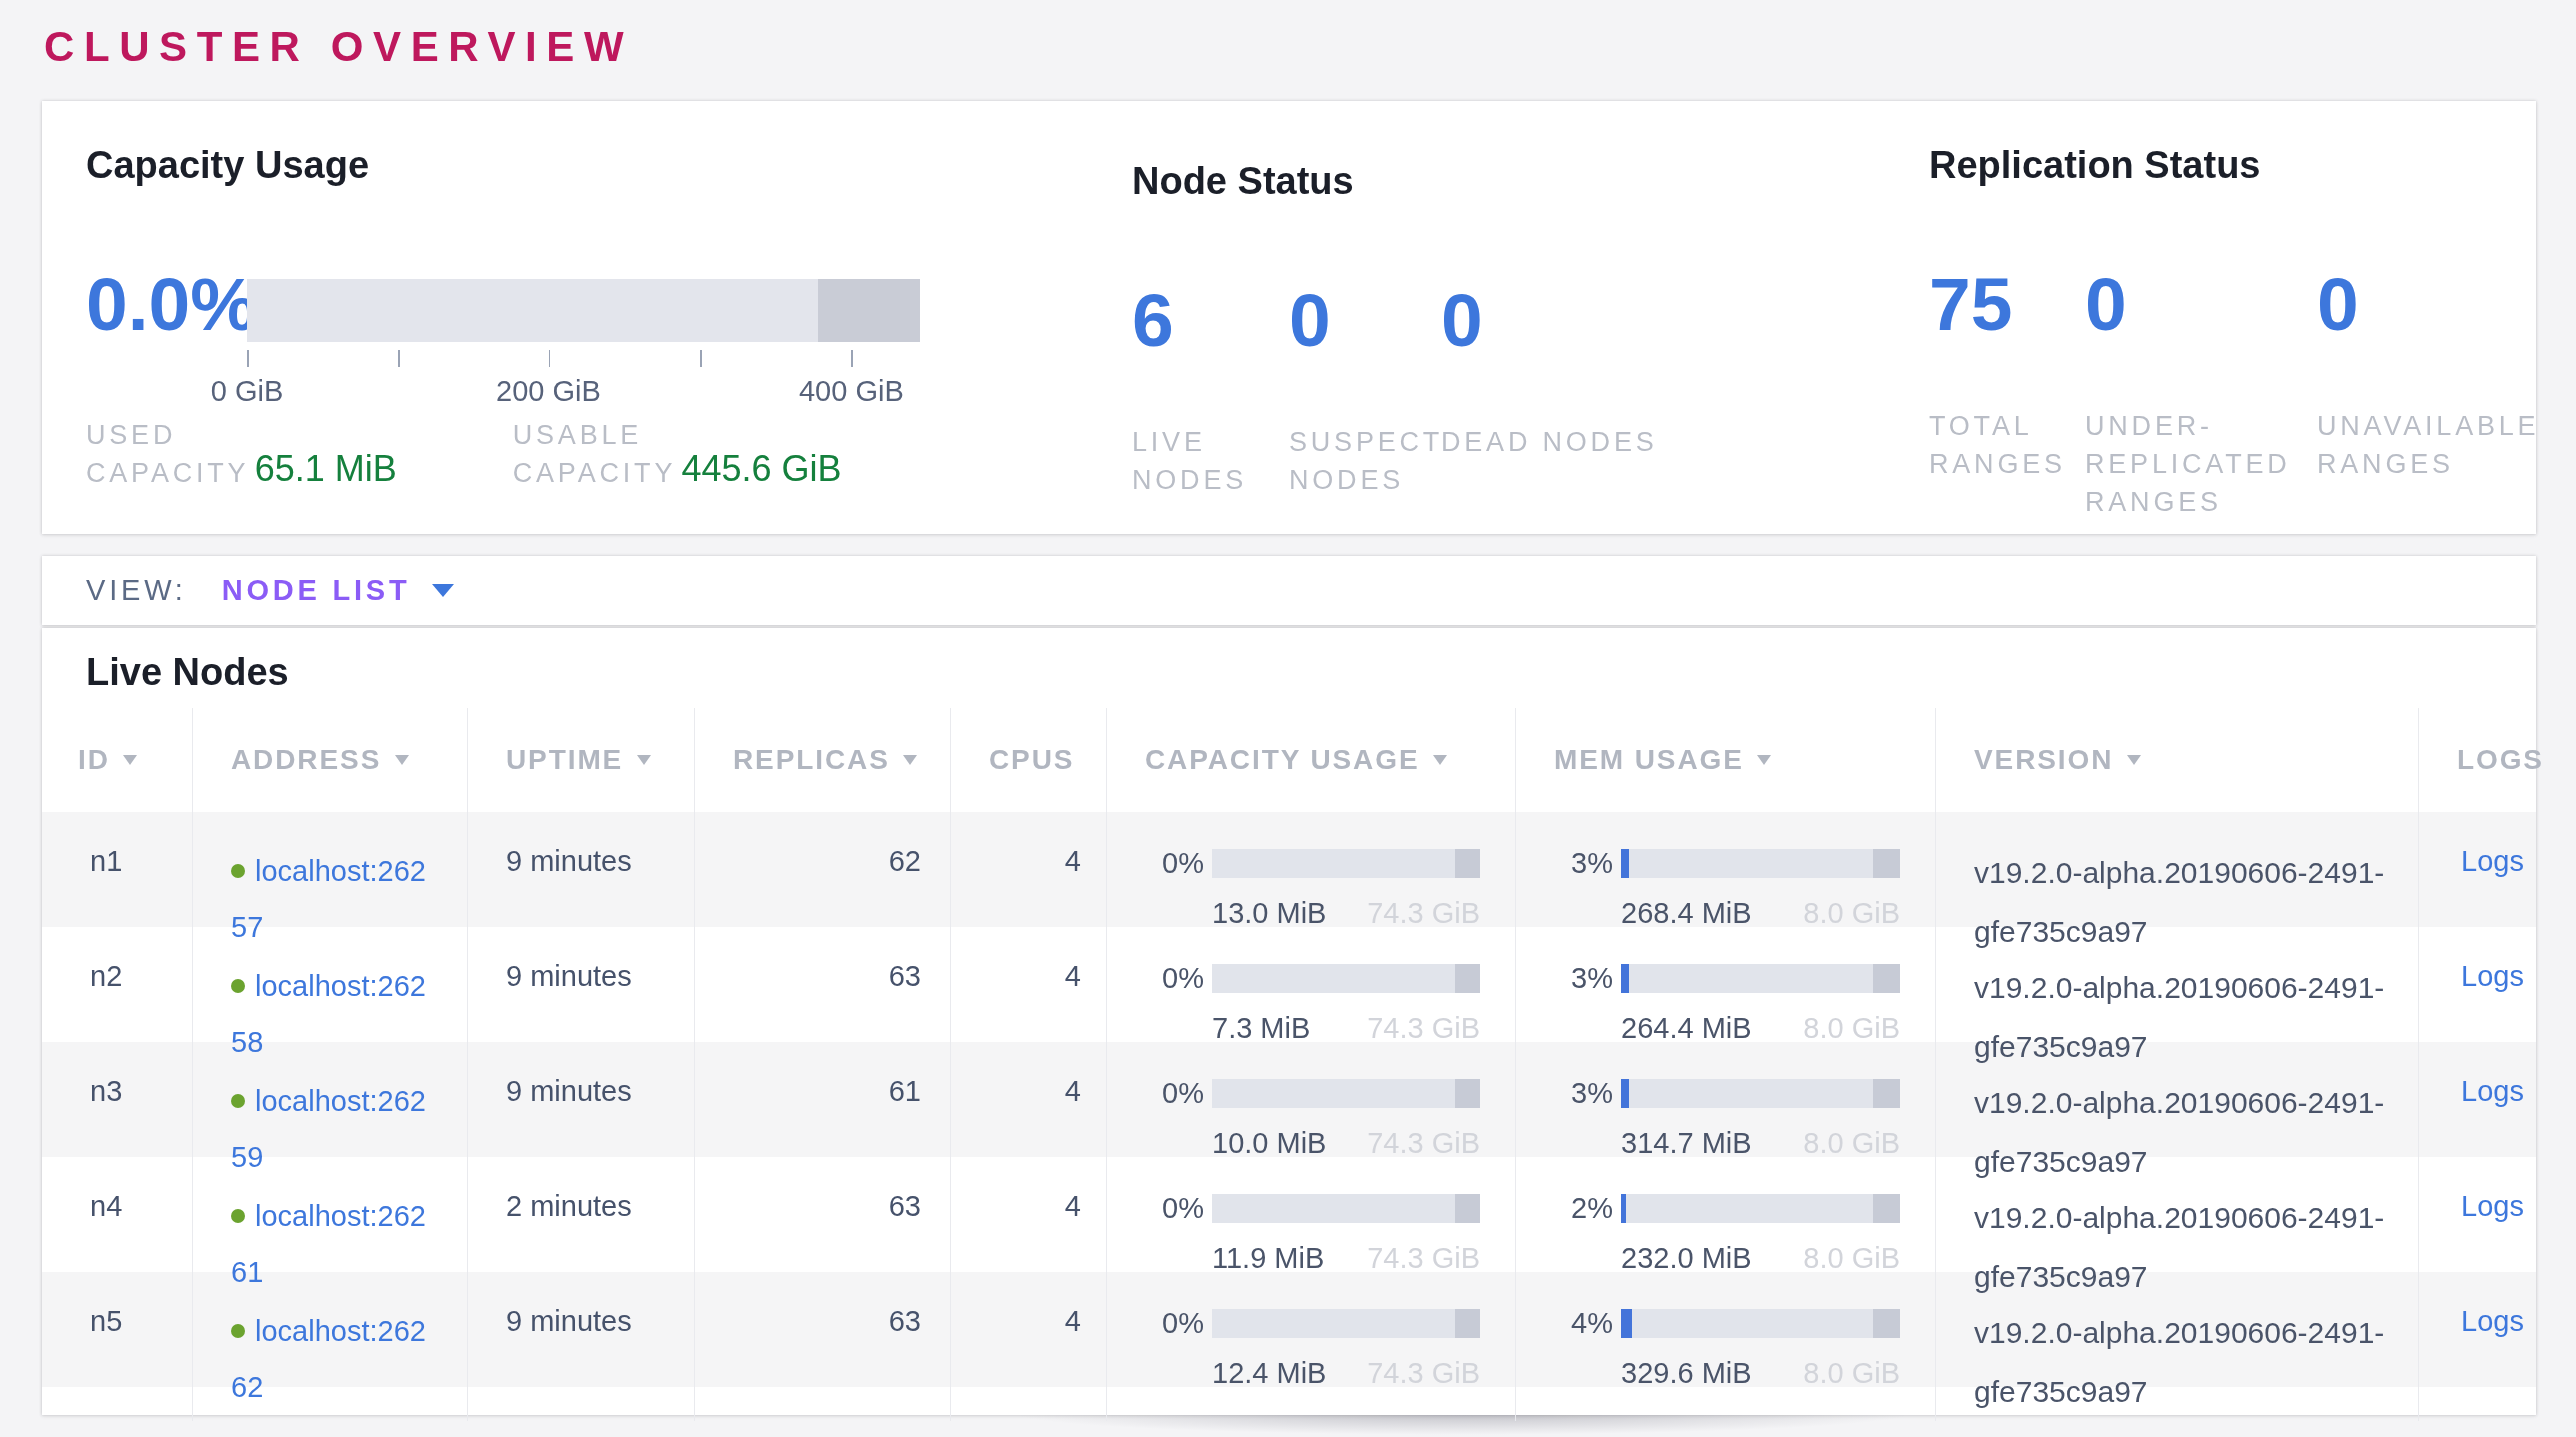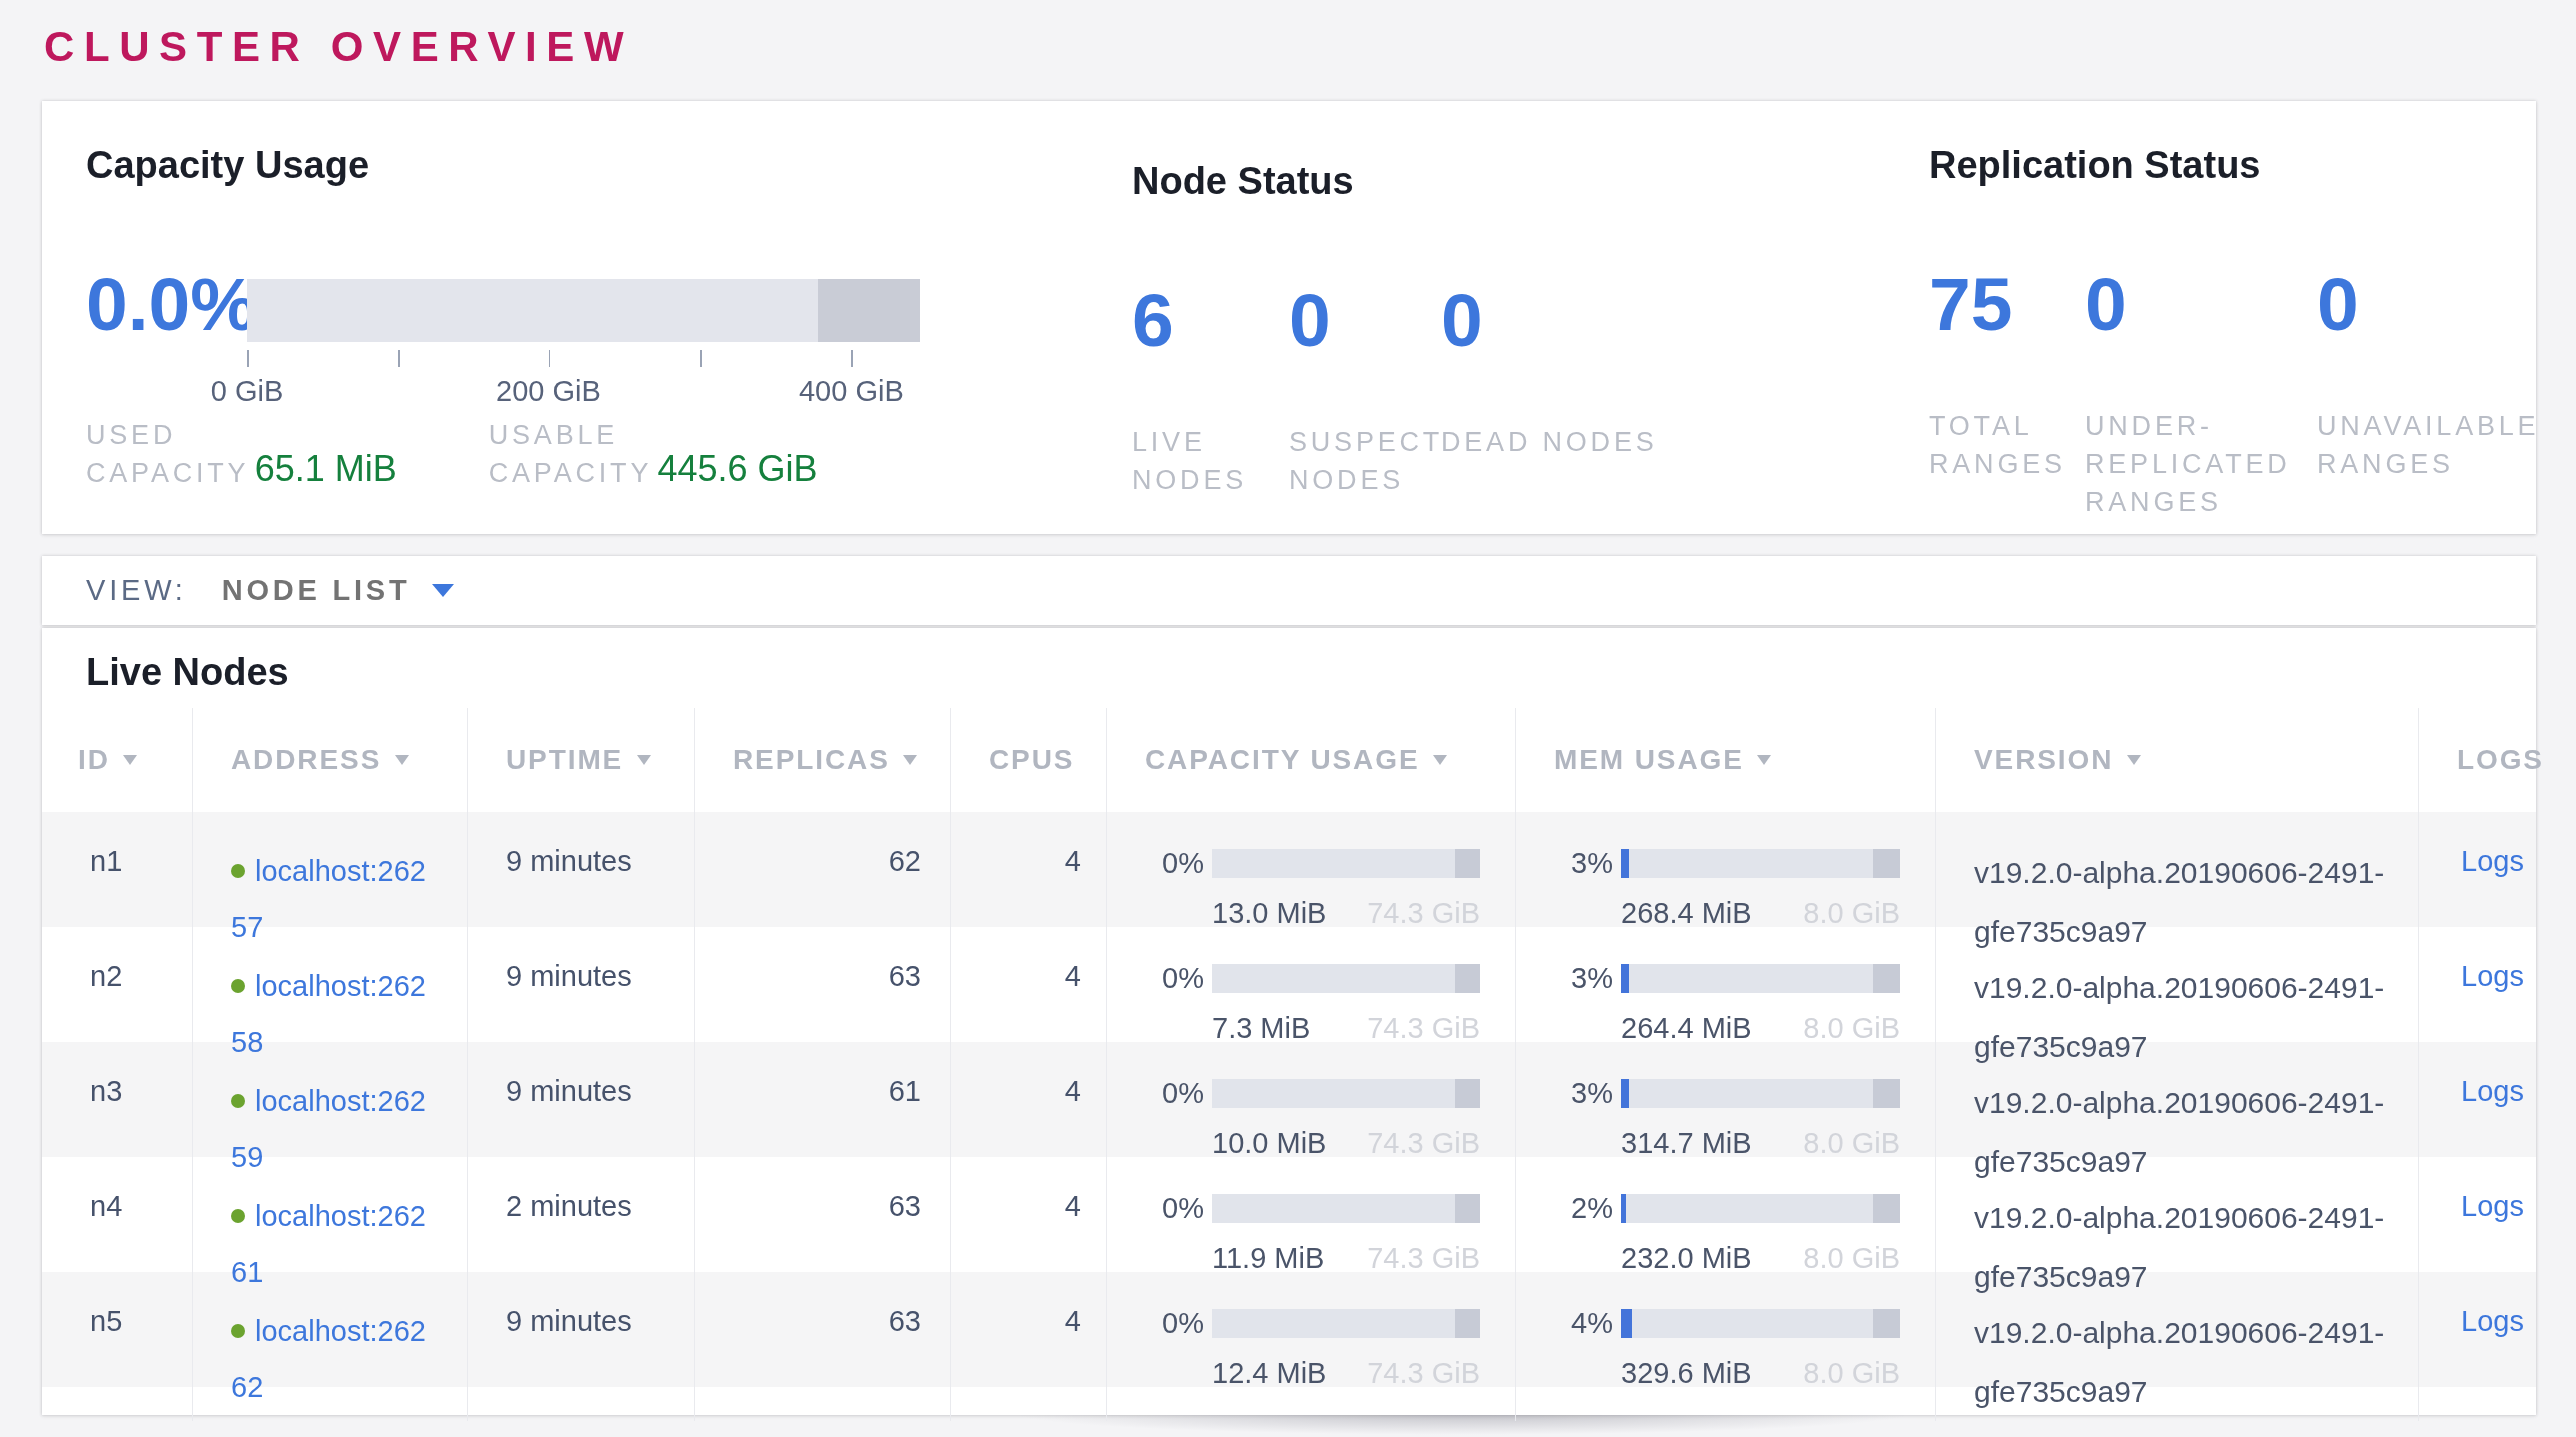--- a/index.html
+++ b/index.html
@@ -34,21 +34,21 @@
   .cap-barwrap { flex:1; margin-top:19px; position:relative; }
   .bigbar { height:63px; background:#e3e5ec; position:relative; overflow:hidden; }
   .bigbar .dark-seg { position:absolute; right:0; top:0; height:100%; width:15.2%; background:#c9ccd6; }
   .bigbar .blue-fill { position:absolute; left:0; top:0; height:100%; background:#4374da; }
   .axis { position:relative; height:58px; }
   .tick { position:absolute; top:7.7px; width:1.9px; height:17px; background:#9aa3b5; }
   .tick-label {
     position:absolute; top:33px; transform:translateX(-50%);
     font-size:29px; color:#57627a; white-space:nowrap;
   }
-  .stats-row { display:flex; margin-top:11.5px; }
+  .stats-row { display:flex; margin-top:11.5px;gap:24px; }
   .stat-group { display:flex; align-items:flex-end; }
   .stat-group + .stat-group { margin-left:92px; }
   .stat-label {
     width:161px; font-size:27px; line-height:38px; letter-spacing:3.8px;
     color:#b9bdc6; flex:none;
   }
   .stat-value { font-size:36px; line-height:46px; color:#15803d; margin-left:7.7px; white-space:nowrap; }
   .metrics-row { display:flex; margin-top:71px; }
   .metric { flex:none; }
   .sec-nodes .metric:nth-child(1) { width:157px; }
@@ -58,21 +58,21 @@
   .metric-value { font-size:75px; line-height:88px; font-weight:700; color:#3d77dc; }
   .metric-label {
     margin-top:59px; font-size:27px; line-height:38px; letter-spacing:3.8px;
     color:#b9bdc6; max-width:240px;
   }
   .sec-repl .metric:nth-child(2) .metric-label { max-width:209px; }
   
   #view-bar { top:556px; height:69px; display:flex; align-items:center; padding-left:44px; }
   .view-label { font-size:29px; letter-spacing:3.8px; color:#5b6a85; }
   .view-select { display:flex; align-items:center; margin-left:35px; cursor:pointer; }
-  .view-value { font-size:29px; letter-spacing:3.8px; color:#737373; font-weight:700; }
+  .view-value { font-size:29px; letter-spacing:3.8px; color:#8b5cf6; font-weight:700; }
   .caret-down {
     width:0; height:0; margin-left:21px;
     border-left:11.5px solid transparent; border-right:11.5px solid transparent;
     border-top:13.4px solid #3d77dc;
   }
   
   #table-card { top:628px; height:787px; padding-top:23px; }
   .table-title { font-size:38px; line-height:42px; font-weight:700; color:#1b1f29; margin-left:44px; }
   .grid-row {
     display:grid;

